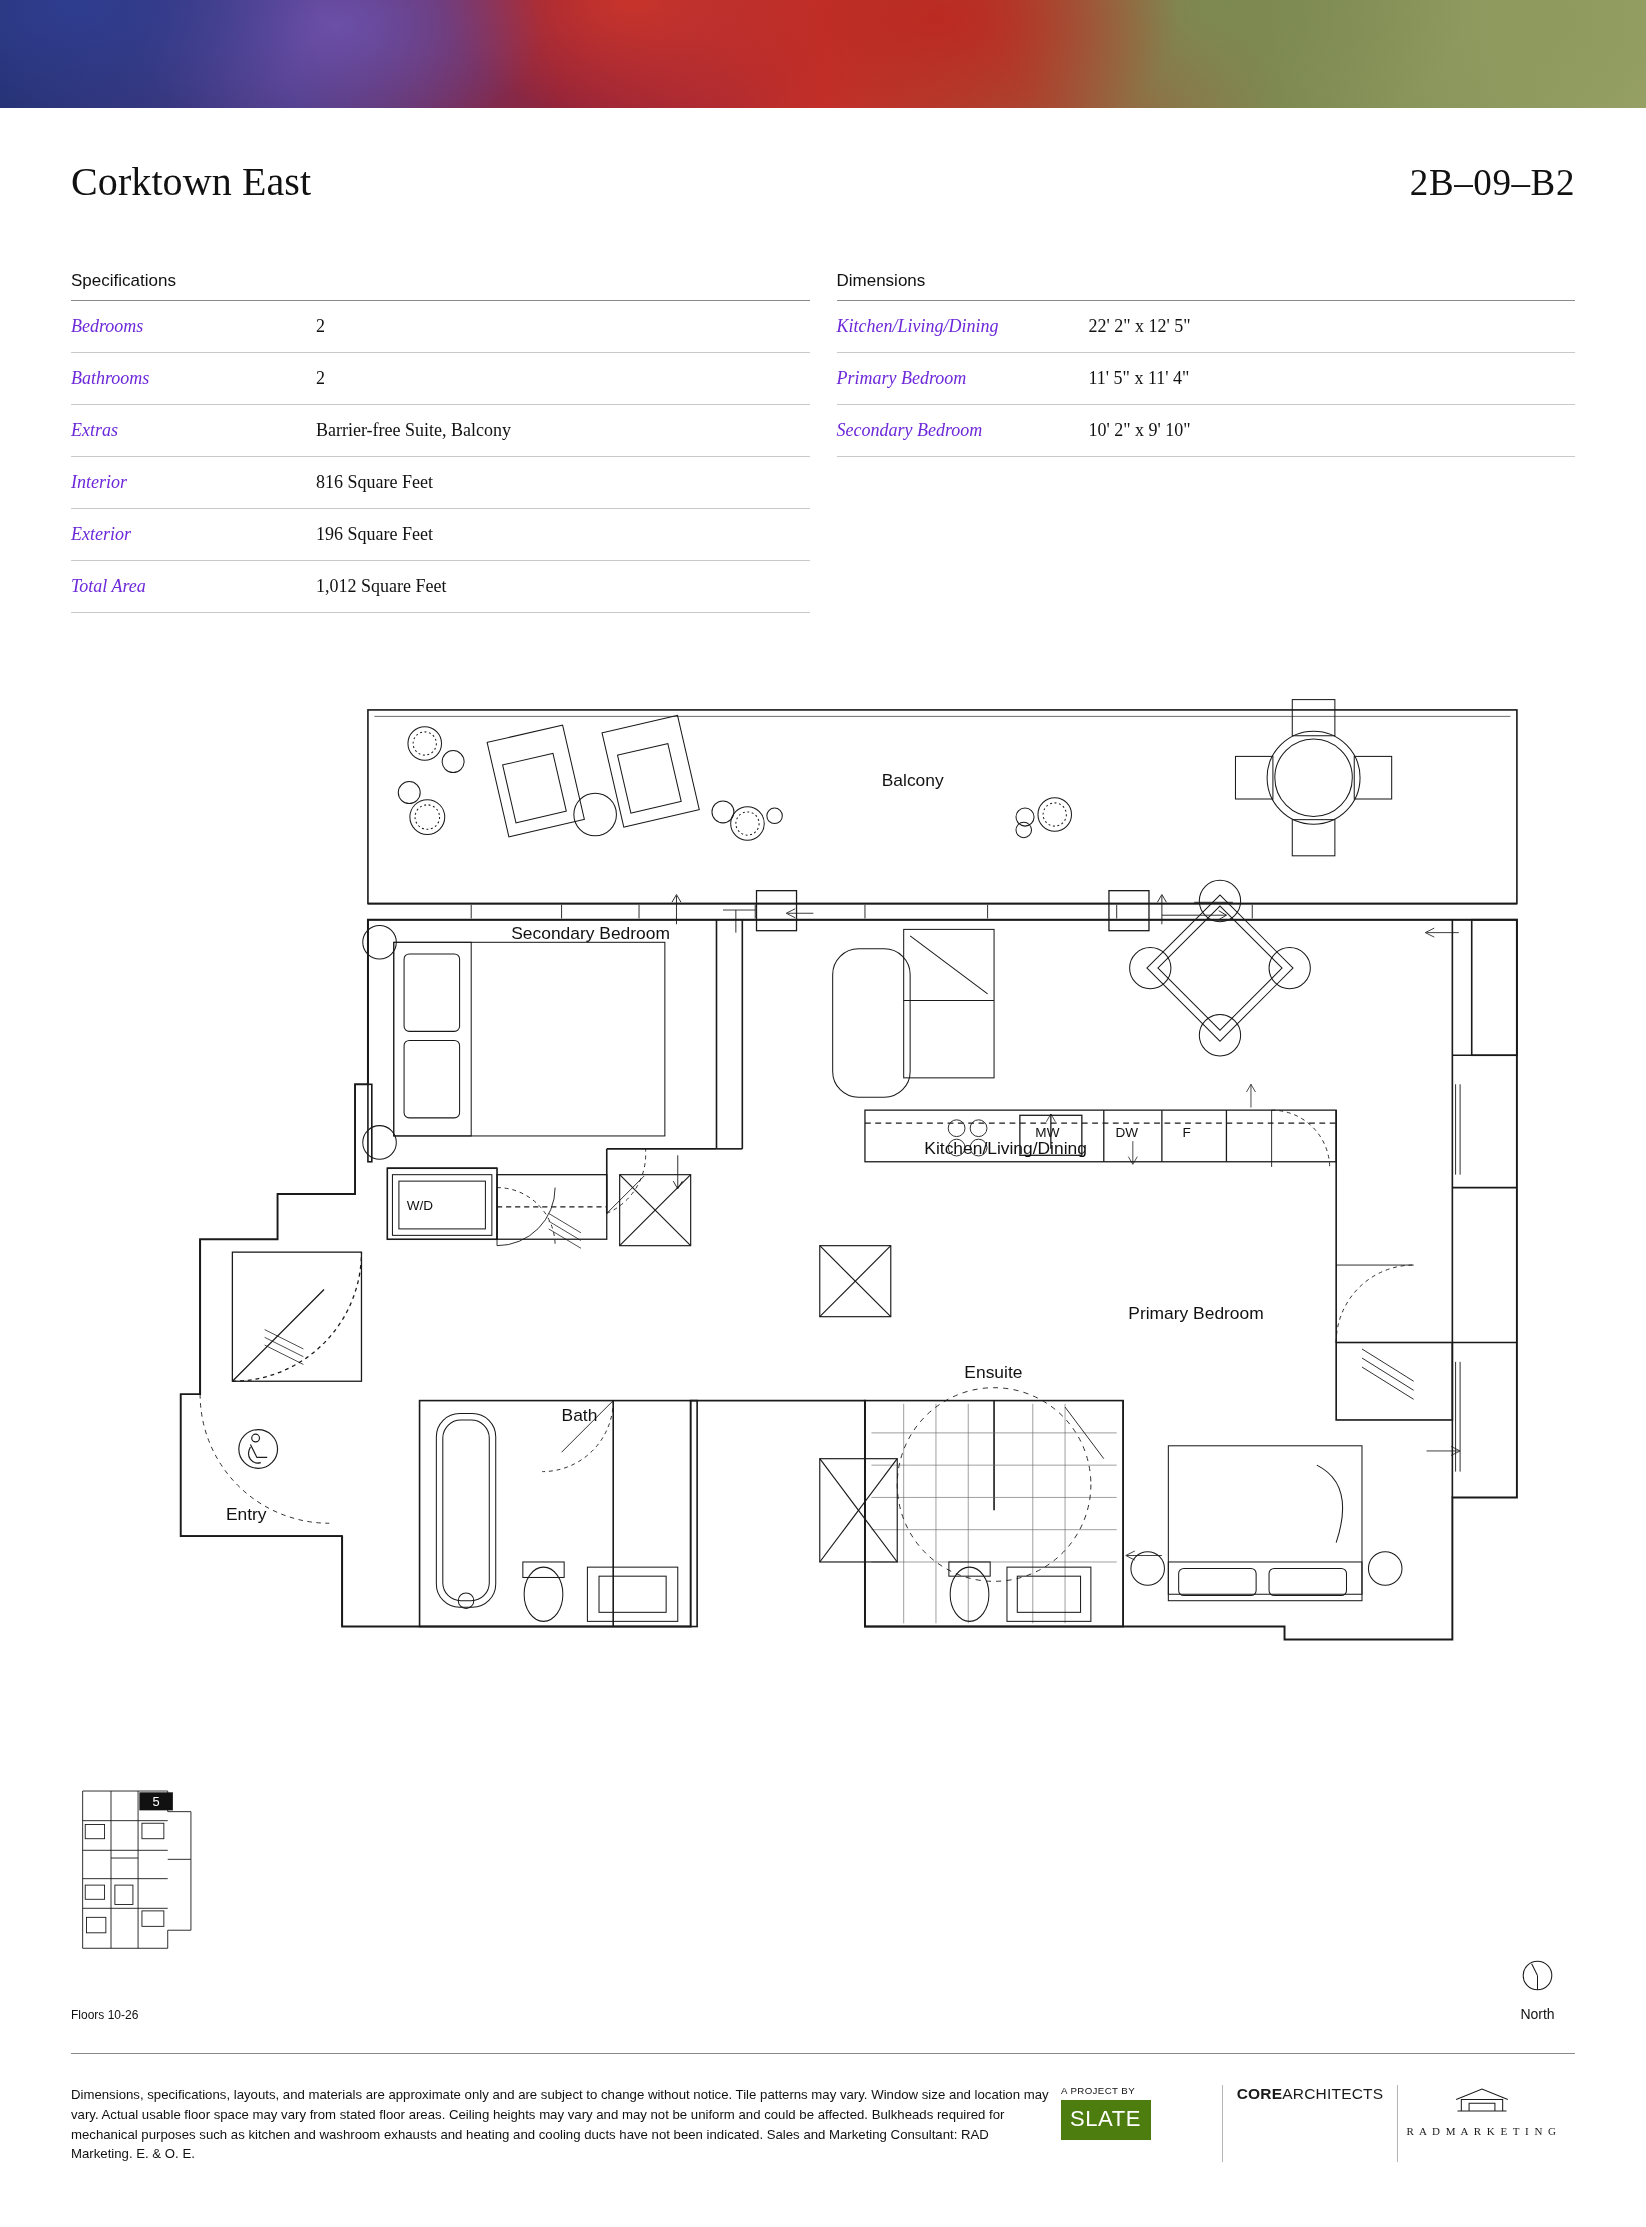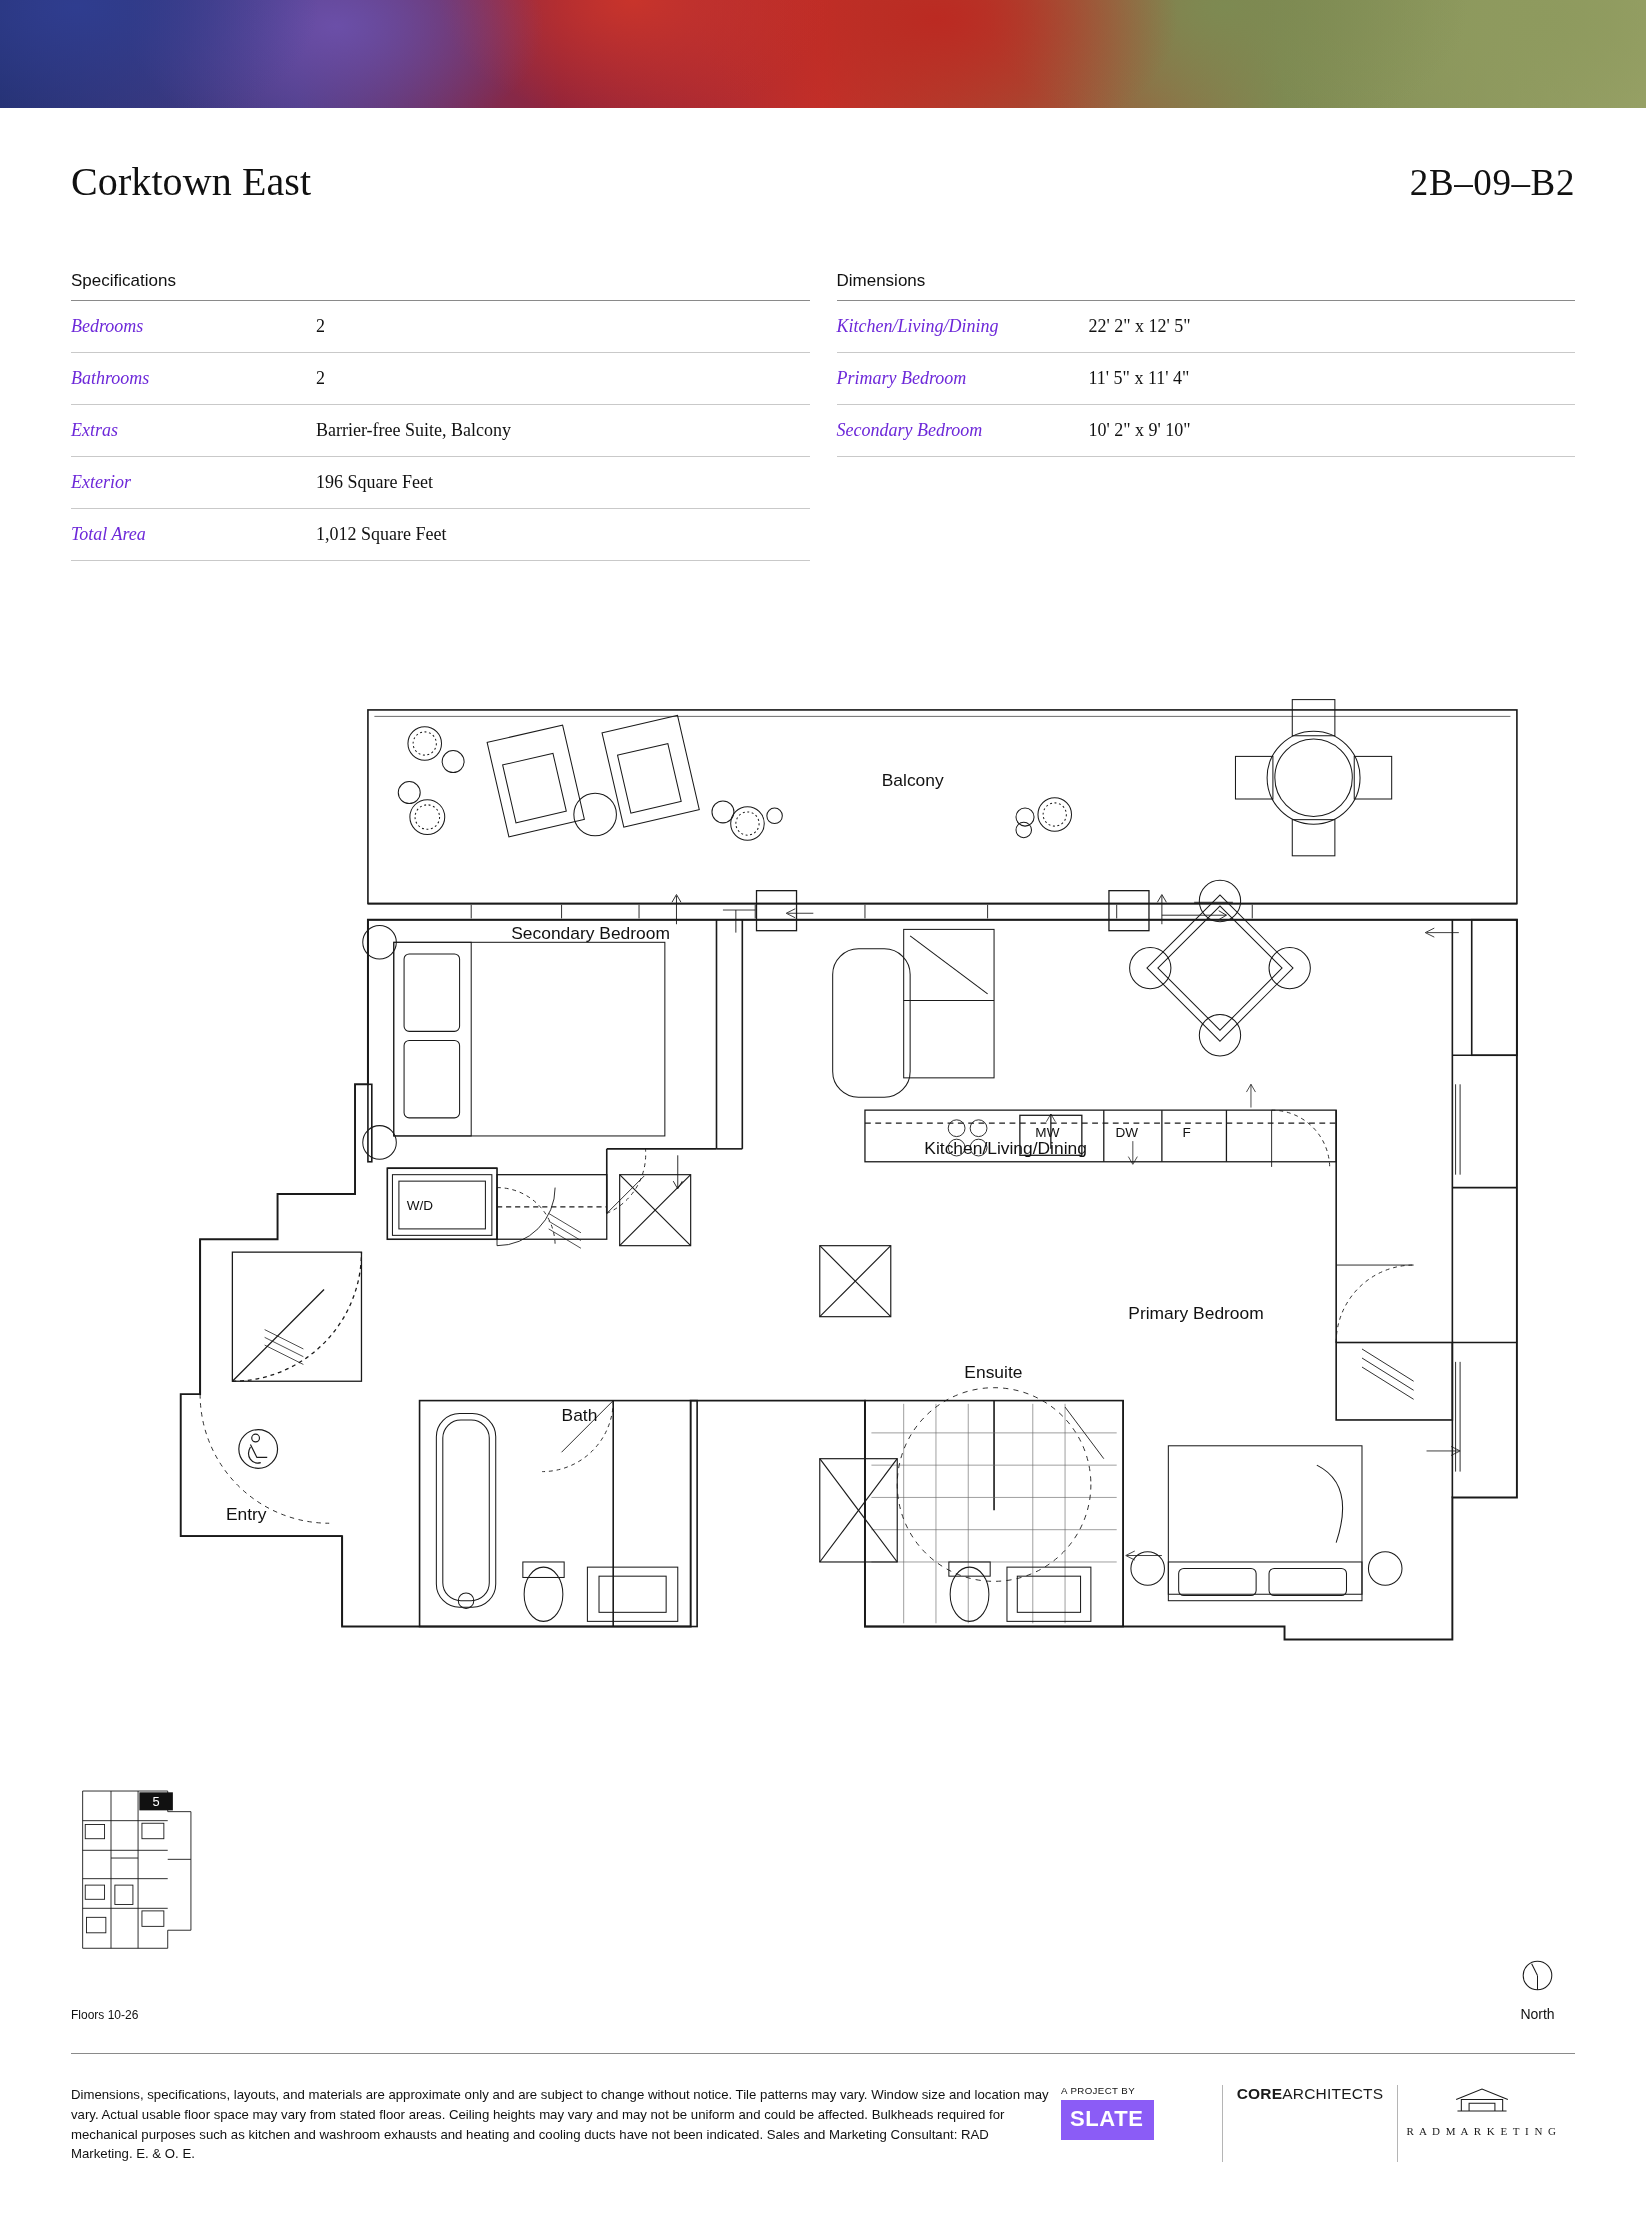--- a/index.html
+++ b/index.html
@@ -161,23 +161,23 @@
     flex-direction: column;
     align-items: flex-start;
   }
   .proj-by {
     font-size: 9.7px;
     letter-spacing: 0.4px;
     color: #111;
     margin-bottom: 3.9px;
   }
   .slate-box {
-    background: #8b5cf6;
+    background: #4d7c0f;
     color: #fff;
-    font-weight: bold;
+    font-weight: normal;
     font-size: 22px;
     letter-spacing: 0.6px;
     padding: 6.5px 10.3px 7.7px 9px;
   }
   .divider-v {
     width: 1px;
     height: 77px;
     background: #b5b5b5;
   }
   .brand-core {
@@ -217,20 +217,24 @@
       <div class="spec-label">Bedrooms</div>
       <div class="spec-value">2</div>
     </div>
     <div class="spec-row">
       <div class="spec-label">Bathrooms</div>
       <div class="spec-value">2</div>
     </div>
     <div class="spec-row">
       <div class="spec-label">Extras</div>
       <div class="spec-value">Barrier-free Suite, Balcony</div>
+    </div>
+    <div class="spec-row">
+      <div class="spec-label">Interior</div>
+      <div class="spec-value">816 Square Feet</div>
     </div>
     <div class="spec-row">
       <div class="spec-label">Exterior</div>
       <div class="spec-value">196 Square Feet</div>
     </div>
     <div class="spec-row">
       <div class="spec-label">Total Area</div>
       <div class="spec-value">1,012 Square Feet</div>
     </div>
   </div>

